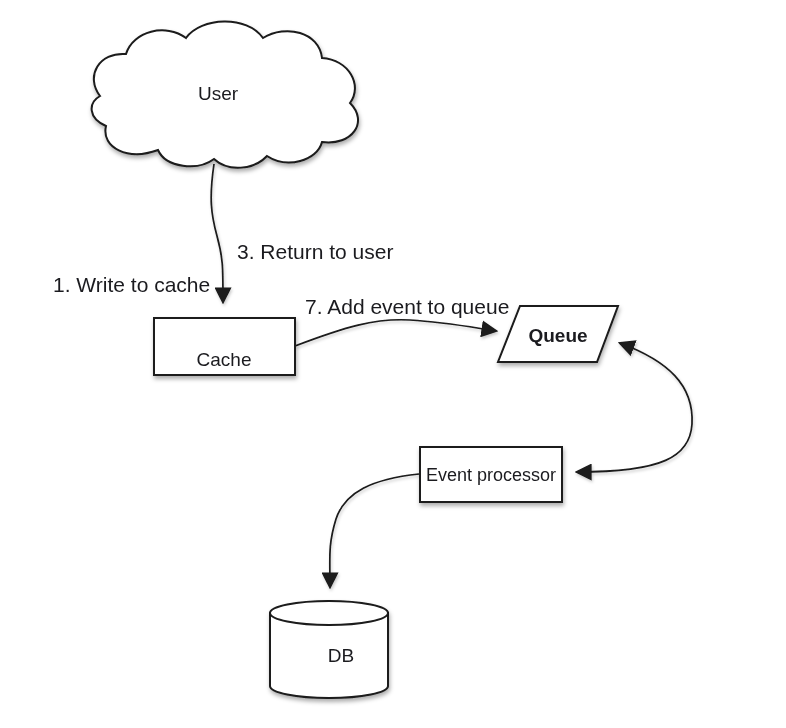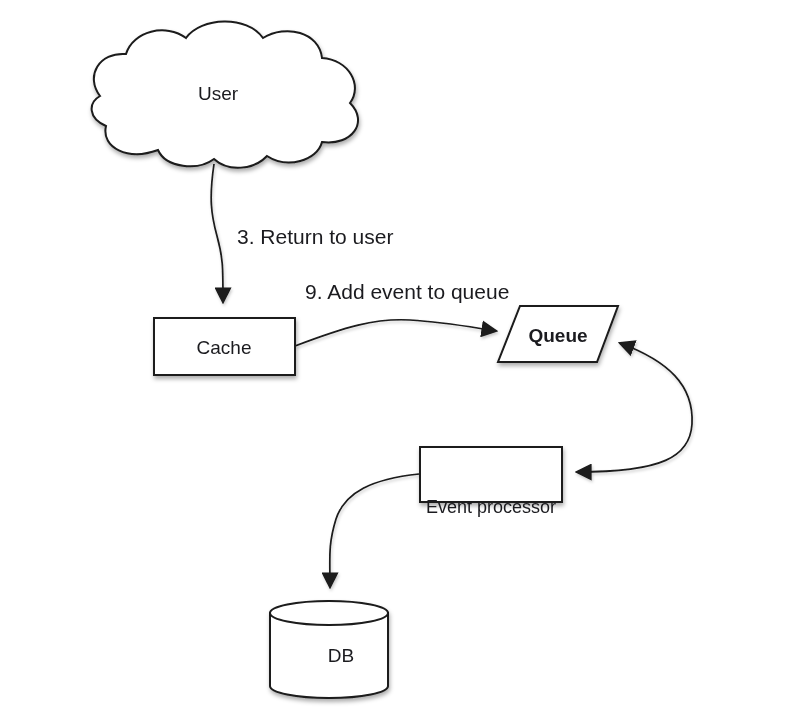--- a/index.html
+++ b/index.html
@@ -25,25 +25,25 @@
     color: #1b1b1f;
     white-space: nowrap;
     user-select: none;
   }
   .node-label {
     font-size: 19px;
     transform: translate(-50%, -50%);
   }
   .node-label.small {
     font-size: 18px;
-    margin-top: 32px;
   }
   .edge-label {
     font-size: 21px;
     transform: translateY(-50%);
+    margin-top: 15px;
   }
 </style>
 </head>
 <body>
 
 <div id="stage">
 
   <svg id="diagram-svg" width="786" height="728" viewBox="0 0 786 728">
     <defs>
       <marker id="arrow" viewBox="0 0 10 10" refX="8.6" refY="5" markerWidth="10" markerHeight="10" orient="auto-start-reverse">
@@ -85,21 +85,22 @@
       <rect x="420" y="447" width="142" height="55" stroke-width="2" filter="url(#shapeShadow)"></rect>
 
       <g filter="url(#shapeShadow)">
         <path d="M 270 613 L 270 686 A 59 12 0 0 0 388 686 L 388 613 Z" stroke-width="2"></path>
         <ellipse cx="329" cy="613" rx="59" ry="12" stroke-width="2"></ellipse>
       </g>
     </g>
   </svg>
 
   <div class="node-label" style="left:218px; top:94px;">User</div>
-  <div class="node-label" style="left:224px; top:348px;">Cache</div>
+  <div class="node-label" style="left:224px; top:360px;">Cache</div>
   <div class="node-label" style="left:558px; top:336px;font-weight:bold;">Queue</div>
   <div class="node-label small" style="left:491px; top:475px;">Event processor</div>
   <div class="node-label" style="left:341px; top:656px;">DB</div>
 
-  <div class="edge-label" style="left:305px; top:292px;">9. Add event to queue</div>
+  <div class="edge-label" style="left:53px; top:270px;">1. Write to cache</div>
+  <div class="edge-label" style="left:305px; top:292px;">7. Add event to queue</div>
   <div class="edge-label" style="left:237px; top:237px;">3. Return to user</div>
 
 </div>
 
 </body></html>

